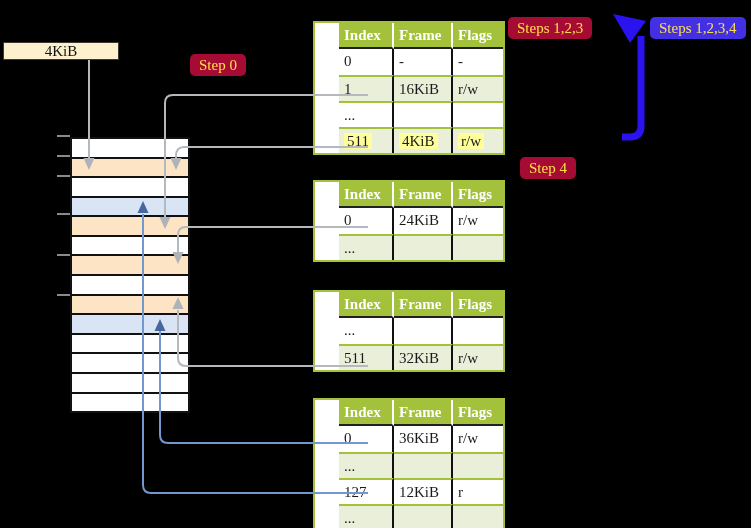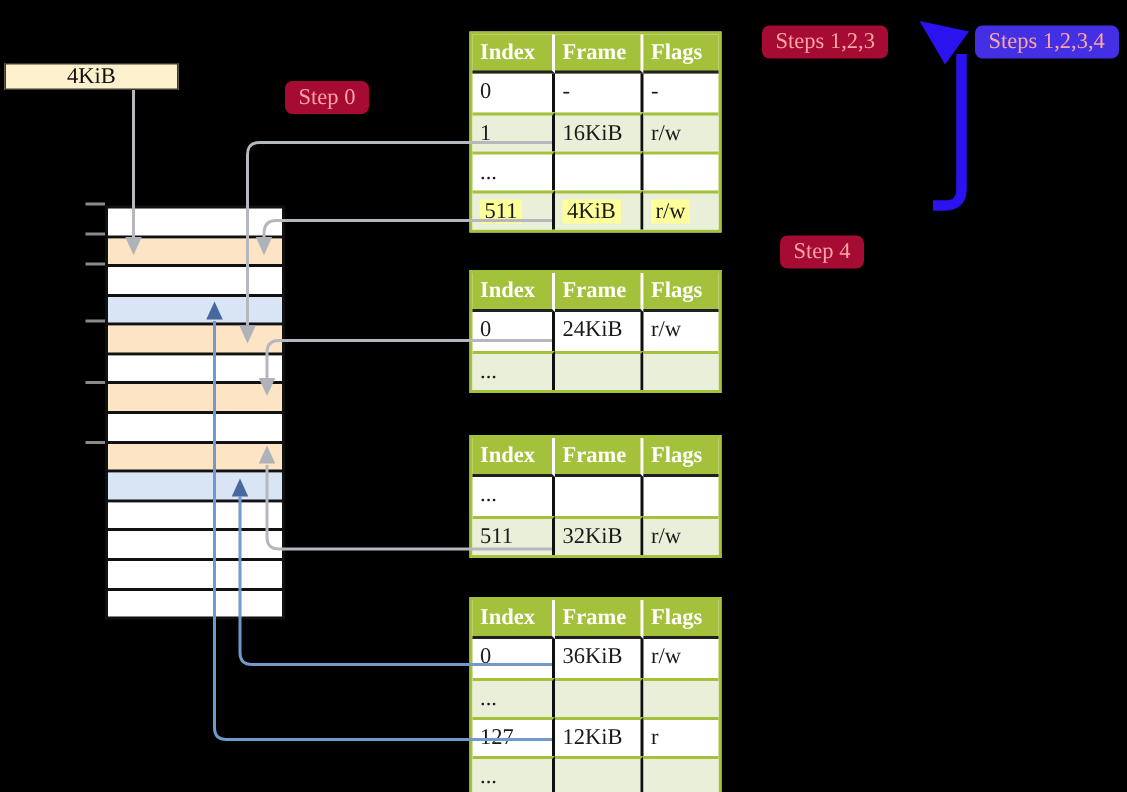--- a/index.html
+++ b/index.html
@@ -8,40 +8,40 @@
     --gray-line:#b5b8bd; --blue-line:#7398cc; --big-arrow:#2b13ef;
   }
   html,body{margin:0;padding:0;background:#000;}
   .canvas{position:relative;width:751px;height:528px;background:#000;overflow:hidden;
           font-family:"Liberation Serif","DejaVu Serif",serif;}
   
   .frame-label{position:absolute;left:3px;top:42px;width:116px;height:18px;background:var(--cream);
                border:1px solid #3a3a30;box-sizing:border-box;color:#111;font-size:15px;
                text-align:center;line-height:16px;}
   
-  .badge{position:absolute;color:#fca5a5;font-size:15px;line-height:18px;padding:2px 9px;
+  .badge{position:absolute;color:#fde047;font-size:15px;line-height:18px;padding:2px 9px;
          border-radius:5px;white-space:nowrap;}
   .badge.red{background:var(--red-badge);}
   .badge.blue{background:var(--blue-badge);text-align:center;}
   #badge-step0{left:190px;top:54px;}
   #badge-steps123{left:508px;top:17px;}
   #badge-steps1234{left:650px;top:17px;}
   #badge-step4{left:520px;top:157px;text-align:center;}
   
   .memcol{position:absolute;left:70px;top:137px;width:120px;height:276px;border:2px solid #111;
           box-sizing:border-box;display:flex;flex-direction:column;}
   .mrow{flex:1;border-bottom:2px solid #111;}
   .mrow:last-child{border-bottom:none;}
   .mrow.white{background:#fff;}
   .mrow.peach{background:var(--peach);}
   .mrow.blue{background:var(--blue-row);}
   .tick{position:absolute;width:13px;height:2px;background:#8a8a8a;left:57px;}
   
   .pt{position:absolute;display:grid;grid-template-columns:55px 59px 50px;background:#fff;
-      border:2px solid var(--header-green);}
+      border:2px solid var(--header-green);padding-left:24px;}
   .pc{height:26px;box-sizing:border-box;padding:2px 5px;font-size:15px;line-height:21px;
       color:#1a1a1a;overflow:hidden;white-space:nowrap;}
   .pc.head{background:var(--header-green);color:#fff;font-weight:bold;border-bottom:2px solid #202020;}
   .pc.head.c0,.pc.head.c1{border-right:2px solid #fff;}
   .pc.body.c0,.pc.body.c1{border-right:2px solid #101010;}
   .pc.body.sep{border-top:2px solid var(--header-green);}
   .pc.body.greenrow{background:var(--row-green);}
   .hl{background:var(--highlight);padding:0 3px;}
   #pt0{left:313px;top:21px;}
   #pt1{left:313px;top:180px;}

